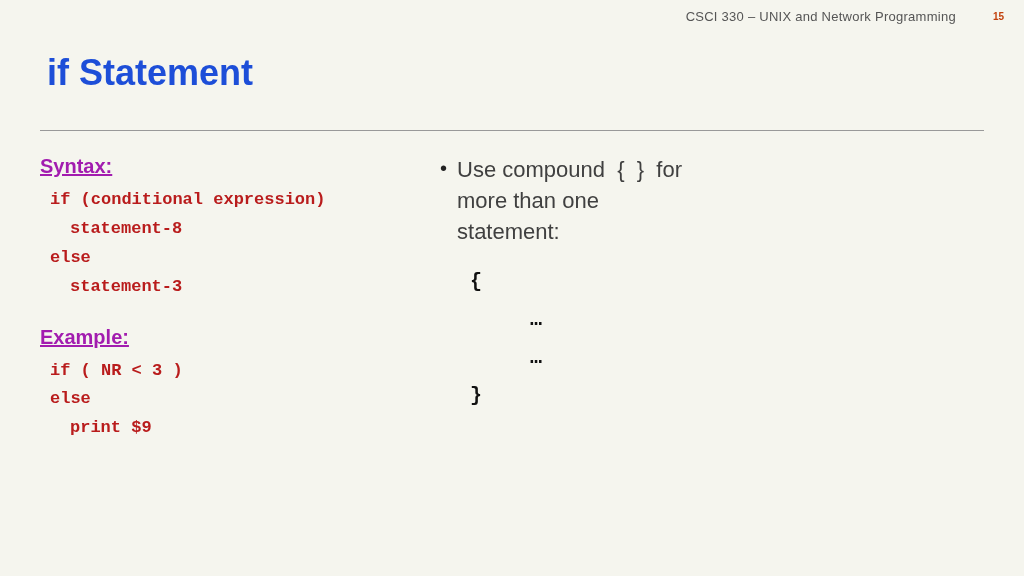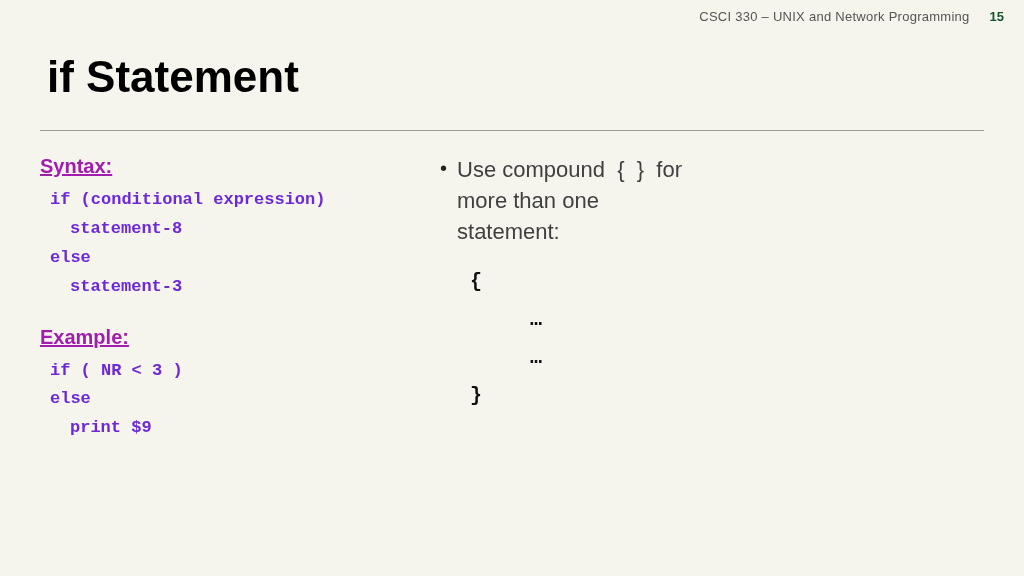--- a/index.html
+++ b/index.html
@@ -16,51 +16,52 @@
     .header-bar {
       position: absolute;
       top: 0;
       left: 0;
       right: 0;
       height: 32px;
       display: flex;
       justify-content: flex-end;
       align-items: center;
       padding: 0 20px;
-      gap: 20px;
+      gap: 8px;
     }
 
     .header-title {
       font-size: 13px;
       color: #555;
       letter-spacing: 0.02em;
     }
 
     .slide-number {
-      font-size: 13px;
-      color: #14532d;
+      font-size: 10px;
+      color: #c2410c;
       font-weight: bold;
+      margin-left: 29px;
     }
 
     .divider {
       position: absolute;
       top: 130px;
       left: 40px;
       right: 40px;
       height: 1px;
       background-color: #999;
     }
 
     .slide-title {
       position: absolute;
       top: 52px;
       left: 47px;
-      font-size: 44px;
+      font-size: 36px;
       font-weight: bold;
-      color: #000000;
+      color: #1d4ed8;
       font-family: 'Arial', sans-serif;
     }
 
     .content-area {
       position: absolute;
       top: 145px;
       left: 40px;
       right: 40px;
       bottom: 20px;
       display: flex;
@@ -84,21 +85,21 @@
       color: #a21caf;
       text-decoration: underline;
       font-family: 'Arial', sans-serif;
       margin-bottom: 8px;
     }
 
     .code-block {
       font-family: 'Courier New', Courier, monospace;
       font-size: 17px;
       font-weight: bold;
-      color: #6d28d9;
+      color: #b91c1c;
       line-height: 1.7;
       margin-left: 10px;
       margin-bottom: 24px;
     }
 
     .code-block .indent1 {
       padding-left: 20px;
     }
 
     .bullet-point {

